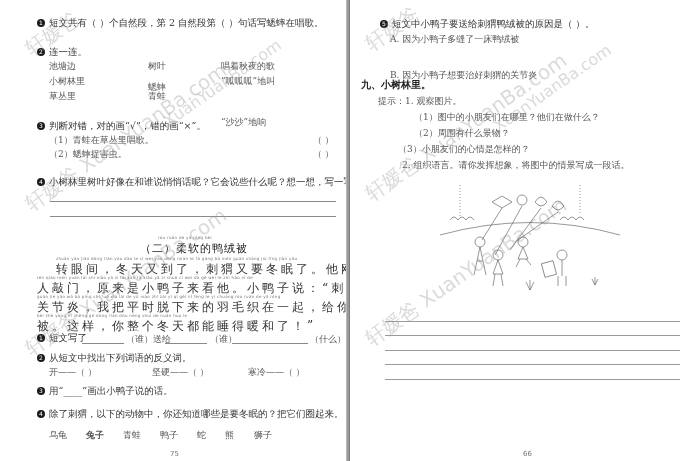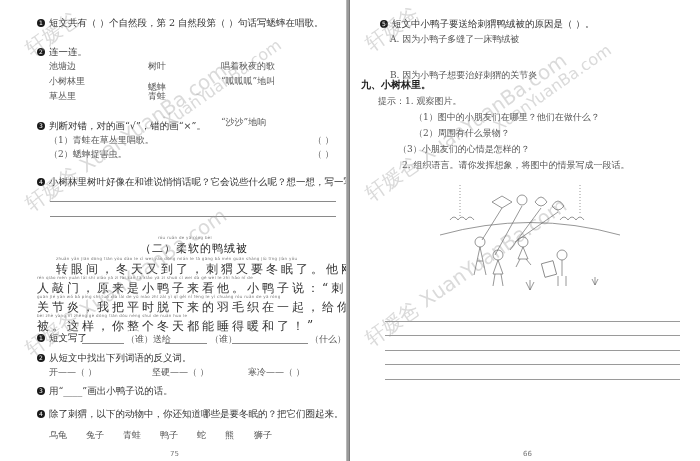--- a/index.html
+++ b/index.html
@@ -89,21 +89,21 @@
   <div class="abs t" style="left:248px;top:366px;">寒冷——（        ）</div>
 
   <div class="abs q" style="left:37px;top:385px;">
     <span class="bullet">3</span><span>用“____”画出小鸭子说的话。</span>
   </div>
 
   <div class="abs q" style="left:37px;top:408px;">
     <span class="bullet">4</span><span>除了刺猬，以下的动物中，你还知道哪些是要冬眠的？把它们圈起来。</span>
   </div>
   <div class="abs t" style="left:49px;top:429px;">乌龟</div>
-  <div class="abs t" style="left:86px;top:429px;">兔子</div>
+  <div class="abs t" style="left:86px;top:429px;font-weight:bold;">兔子</div>
   <div class="abs t" style="left:123px;top:429px;">青蛙</div>
   <div class="abs t" style="left:160px;top:429px;">鸭子</div>
   <div class="abs t" style="left:197px;top:429px;">蛇</div>
   <div class="abs t" style="left:225px;top:429px;">熊</div>
   <div class="abs t" style="left:254px;top:429px;text-align:right;">狮子</div>
 
   <div class="abs pnum" style="left:170px;top:450px;">75</div>
 
   <div class="watermark" style="left:20px;top:40px;"><span>轩媛爸</span></div>
   <div class="watermark" style="left:20px;top:195px;"><span>轩媛爸</span> <span>XuanYuanBa.com</span></div>

